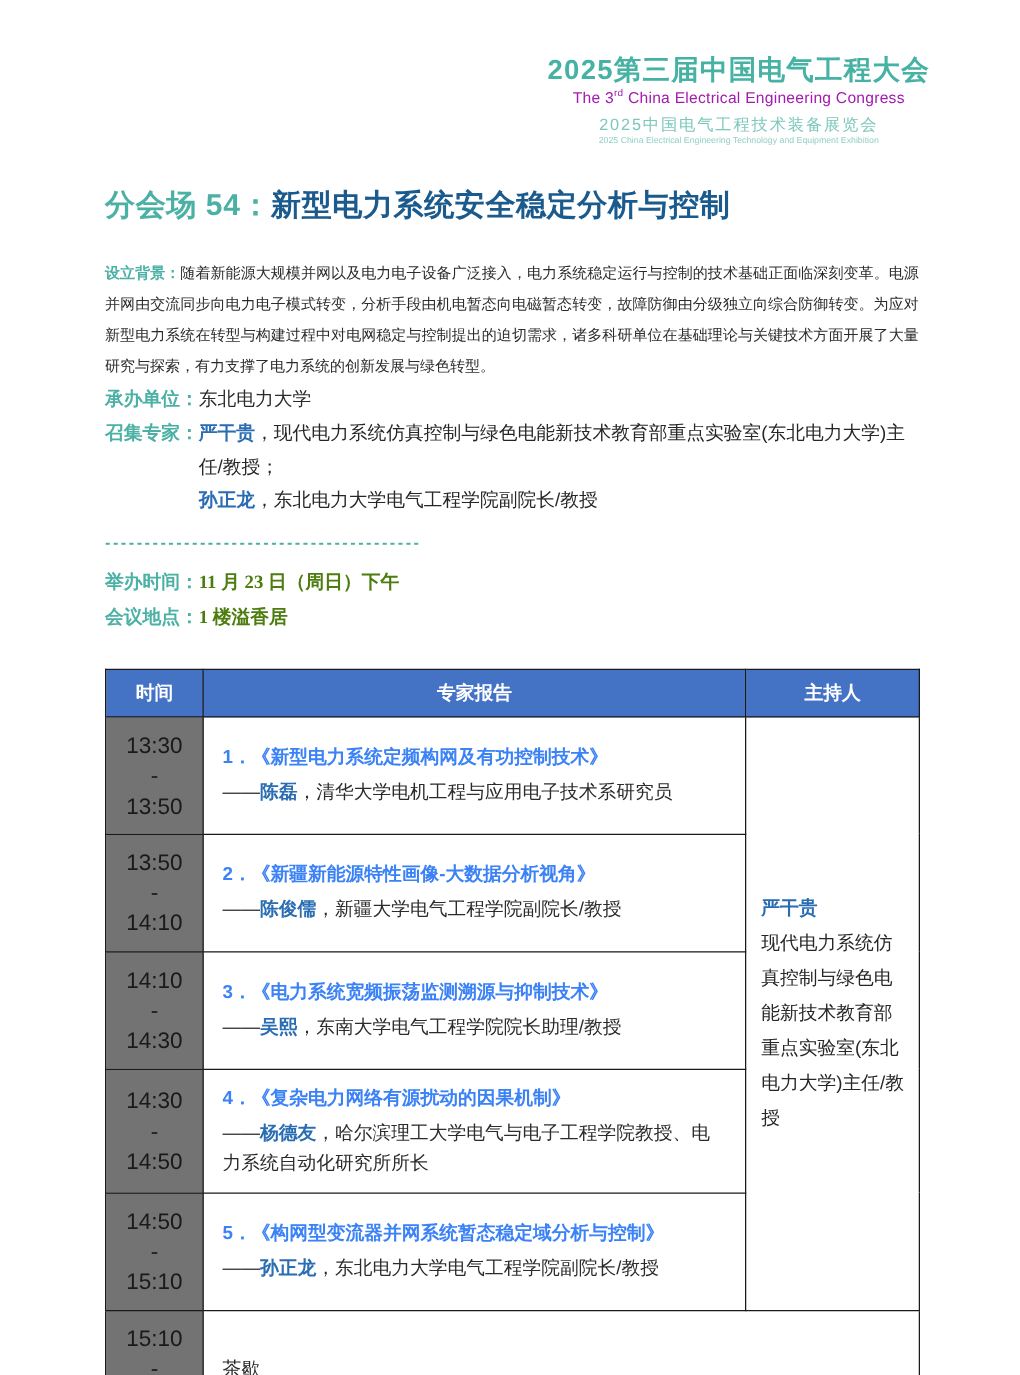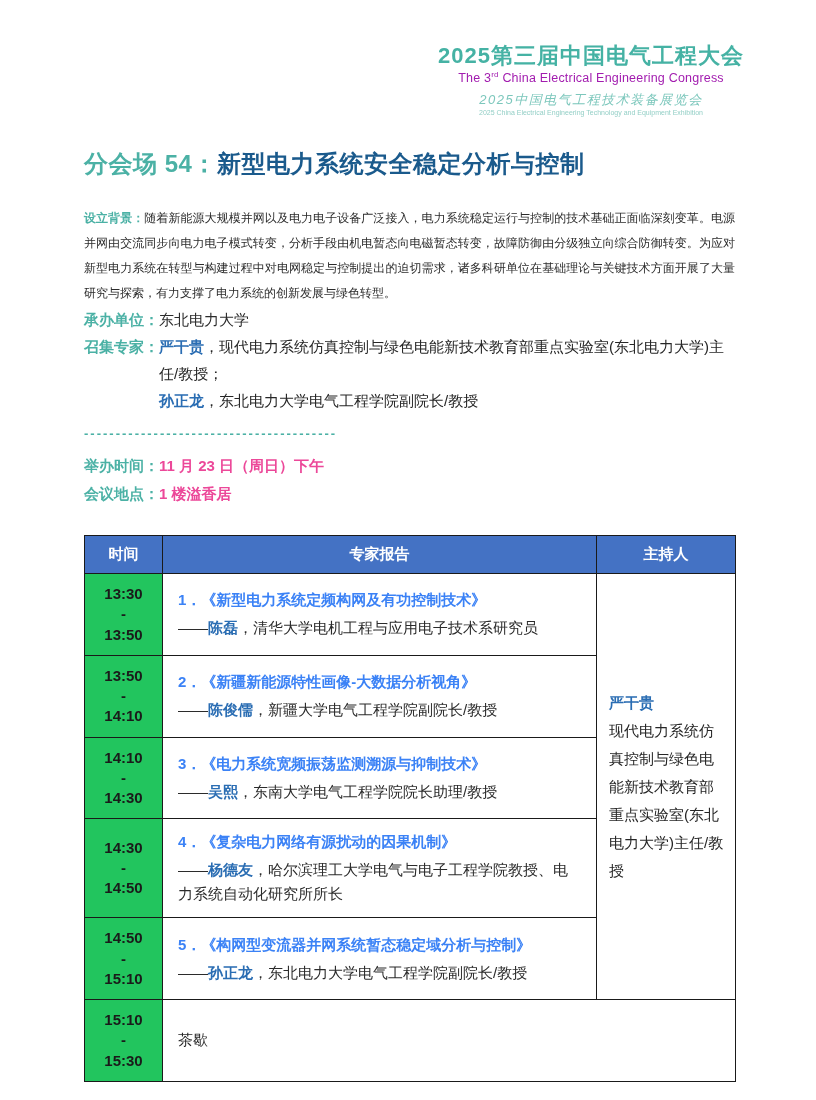--- a/index.html
+++ b/index.html
@@ -35,21 +35,20 @@
     color: #a21caf;
     margin-top: 3px;
     letter-spacing: 0.2px;
   }
   .logo-en sup { font-size: 8px; }
   .logo-sub-cn {
     font-size: 13px;
     color: #7cc7bc;
     margin-top: 7px;
     letter-spacing: 1.5px;
-    font-style: italic;
   }
   .logo-sub-en {
     font-size: 7px;
     color: #93cfc6;
     margin-top: 2px;
   }
 
   
   .content {
     position: absolute;
@@ -102,22 +101,23 @@
     color: #4bb1a5;
     letter-spacing: 2px;
     line-height: 1;
   }
 
   .meta-line {
     font-size: 15px;
     line-height: 28px;
   }
   .meta-line .meta-value {
-    color: #ec4899;
-    font-weight: bold;
+    color: #4d7c0f;
+    font-weight: bold;
+    font-family: Liberation Serif, serif;
   }
   .meta-block { margin-top: 12px; }
 
   
   table.schedule {
     margin-top: 27px;
     width: 651px;
     border-collapse: collapse;
     table-layout: fixed;
   }
@@ -131,28 +131,27 @@
     font-weight: bold;
     height: 38px;
     padding: 4px;
     text-align: center;
   }
   col.col-time { width: 78px; }
   col.col-report { width: 434px; }
   col.col-moderator { width: 139px; }
 
   td.time-cell {
-    background: #22c55e;
+    background: #737373;
     text-align: center;
-    font-size: 15px;
+    font-size: 18px;
     line-height: 1.35;
     padding: 10px 2px;
     vertical-align: middle;
     color: #1a1a1a;
-    font-weight: bold;
   }
   td.report-cell {
     background: #ffffff;
     padding: 11px 14px 11px 15px;
     vertical-align: middle;
     font-size: 15px;
     line-height: 24px;
   }
   .report-title {
     font-weight: bold;

